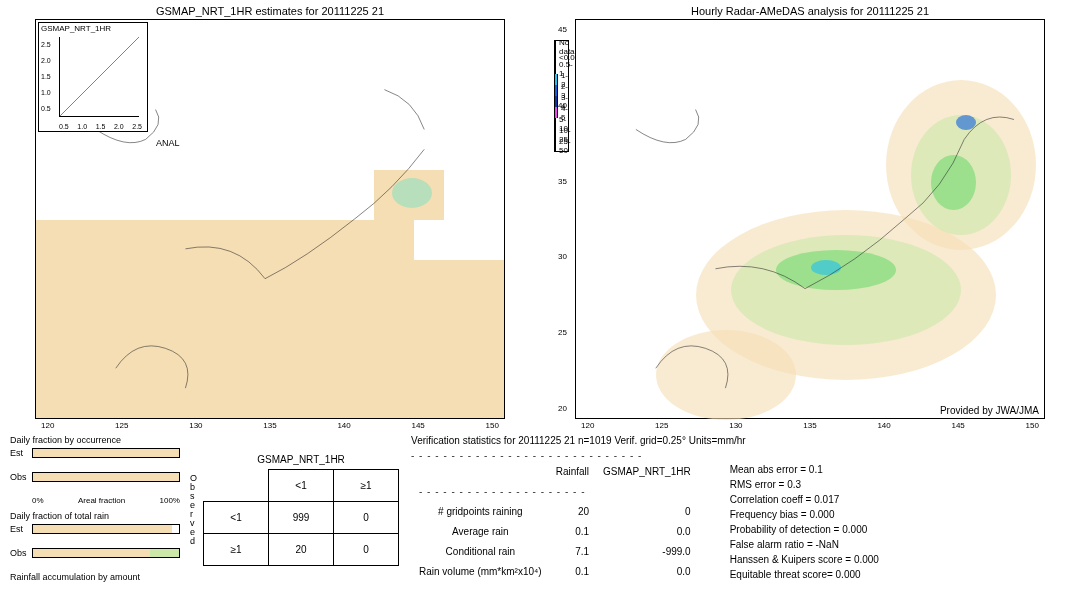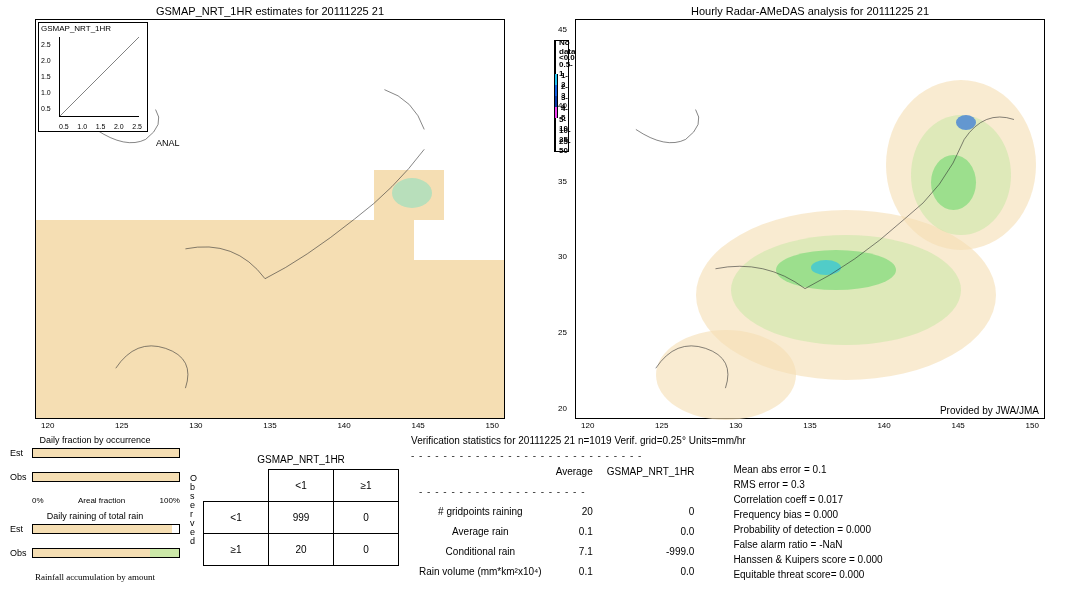--- a/index.html
+++ b/index.html
@@ -67,21 +67,20 @@
     font-size: 8px;
   }
   .legend-box {
     border: 1px solid #000;
     width: 15px;
   }
   .legend-row {
     display: flex;
     align-items: center;
     height: 11px;
-    font-weight: bold;
   }
   .legend-swatch {
     width: 15px; height: 11px;
     border-right: 1px solid #000;
   }
   .legend-label { padding-left: 3px; }
   .attribution {
     position: absolute;
     bottom: 2px; right: 5px;
     font-size: 10px;
@@ -103,21 +102,21 @@
   }
 
   
   .bottom {
     display: flex;
     padding: 5px 10px;
     gap: 10px;
     font-size: 10px;
   }
   .bars-col { width: 170px; }
-  .bar-title { font-size: 9px; text-align: center; margin-bottom: 3px; }
+  .bar-title { font-size: 9px; text-align: left; margin-bottom: 3px; }
   .bar-row { display: flex; align-items: center; margin-bottom: 14px; }
   .bar-label { width: 22px; font-size: 9px; }
   .bar { height: 10px; border: 1px solid #000; flex: 1; position: relative; }
   .bar-fill { height: 100%; }
   .bar-axis { display: flex; justify-content: space-between; font-size: 8px; padding-left: 22px; }
   .ct-col { width: 200px; text-align: center; }
   .ct-title { font-size: 10px; margin-bottom: 4px; }
   .contingency {
     border-collapse: collapse;
     margin: 0 auto;
@@ -315,35 +314,35 @@
         <span class="bar-label">Obs</span>
         <div class="bar">
           <div class="bar-fill" style="width:100%;background:#f5deb3;"></div>
         </div>
       </div>
     <div class="bar-axis">
         <span>0%</span>
         <span>Areal fraction</span>
         <span>100%</span>
       </div>
-    <div class="bar-title" style="margin-top:6px;">Daily raining of total rain</div>
+    <div class="bar-title" style="margin-top:6px;">Daily fraction of total rain</div>
     <div class="bar-row">
         <span class="bar-label">Est</span>
         <div class="bar">
           <div class="bar-fill" style="width:95%;background:#f5deb3;"></div>
         </div>
       </div>
     <div class="bar-row">
         <span class="bar-label">Obs</span>
         <div class="bar">
           <div class="bar-fill" style="width:80%;background:#f5deb3;"></div>
           <div class="bar-fill" style="width:20%;background:#cce8a8;position:absolute;right:0;top:0;"></div>
         </div>
       </div>
-    <div class="bar-title" style="margin-top:4px;font-family:Liberation Serif, serif;">Rainfall accumulation by amount</div>
+    <div class="bar-title" style="margin-top:4px;">Rainfall accumulation by amount</div>
   </div>
 
   <div style="display:flex;align-items:center;gap:4px;">
     <div class="obs-vert">
       <div>O</div>
         <div>b</div>
         <div>s</div>
         <div>e</div>
         <div>r</div>
         <div>v</div>
@@ -375,21 +374,21 @@
   </div>
 
   <div class="stats-col">
     <div class="stats-title">Verification statistics for 20111225 21   n=1019   Verif. grid=0.25°   Units=mm/hr</div>
     <div class="dashes">- - - - - - - - - - - - - - - - - - - - - - - - - - - - -</div>
     <div class="stats-grid">
       <table class="stats-table">
         <tbody>
             <tr>
               <td></td>
-              <td>Average</td>
+              <td>Rainfall</td>
               <td>GSMAP_NRT_1HR</td>
             </tr>
         <tr>
               <td colspan="3" class="dashes" style="text-align:left;">- - - - - - - - - - - - - - - - - - - - -</td>
             </tr>
         </tbody>
           <tbody id="stats-rows">
             <tr>
               <td># gridpoints raining</td>
               <td>20</td>

